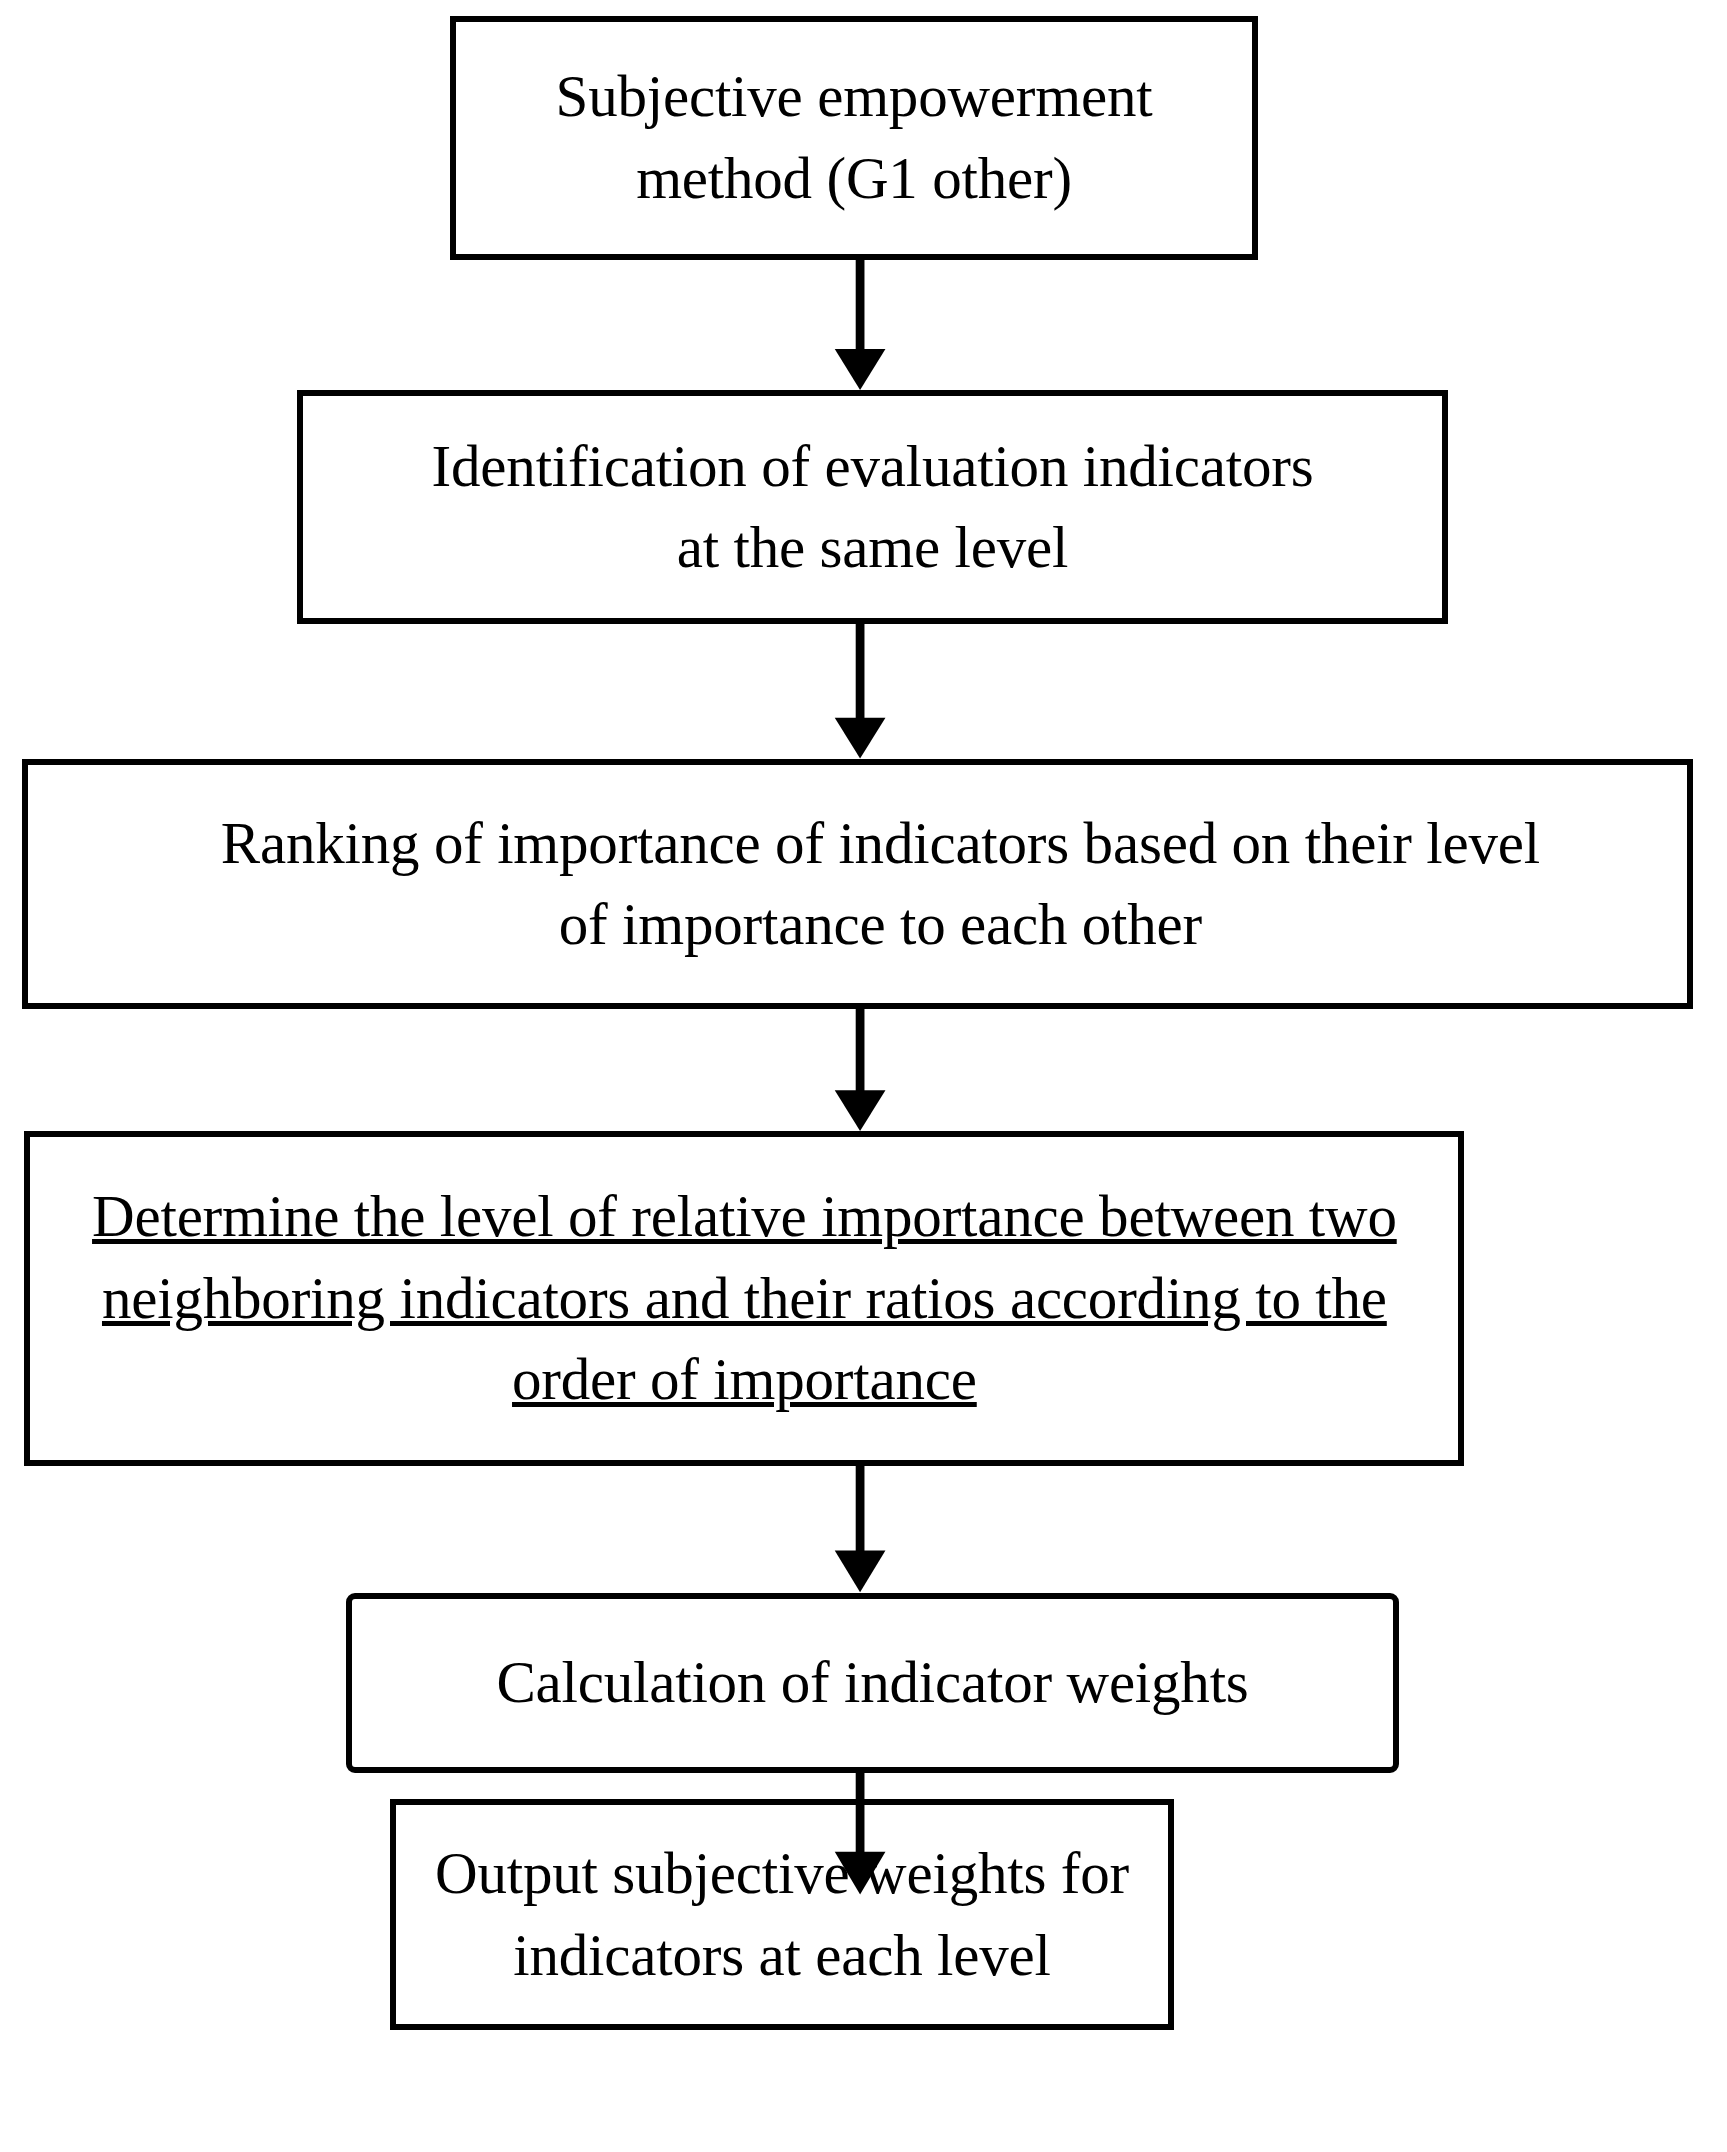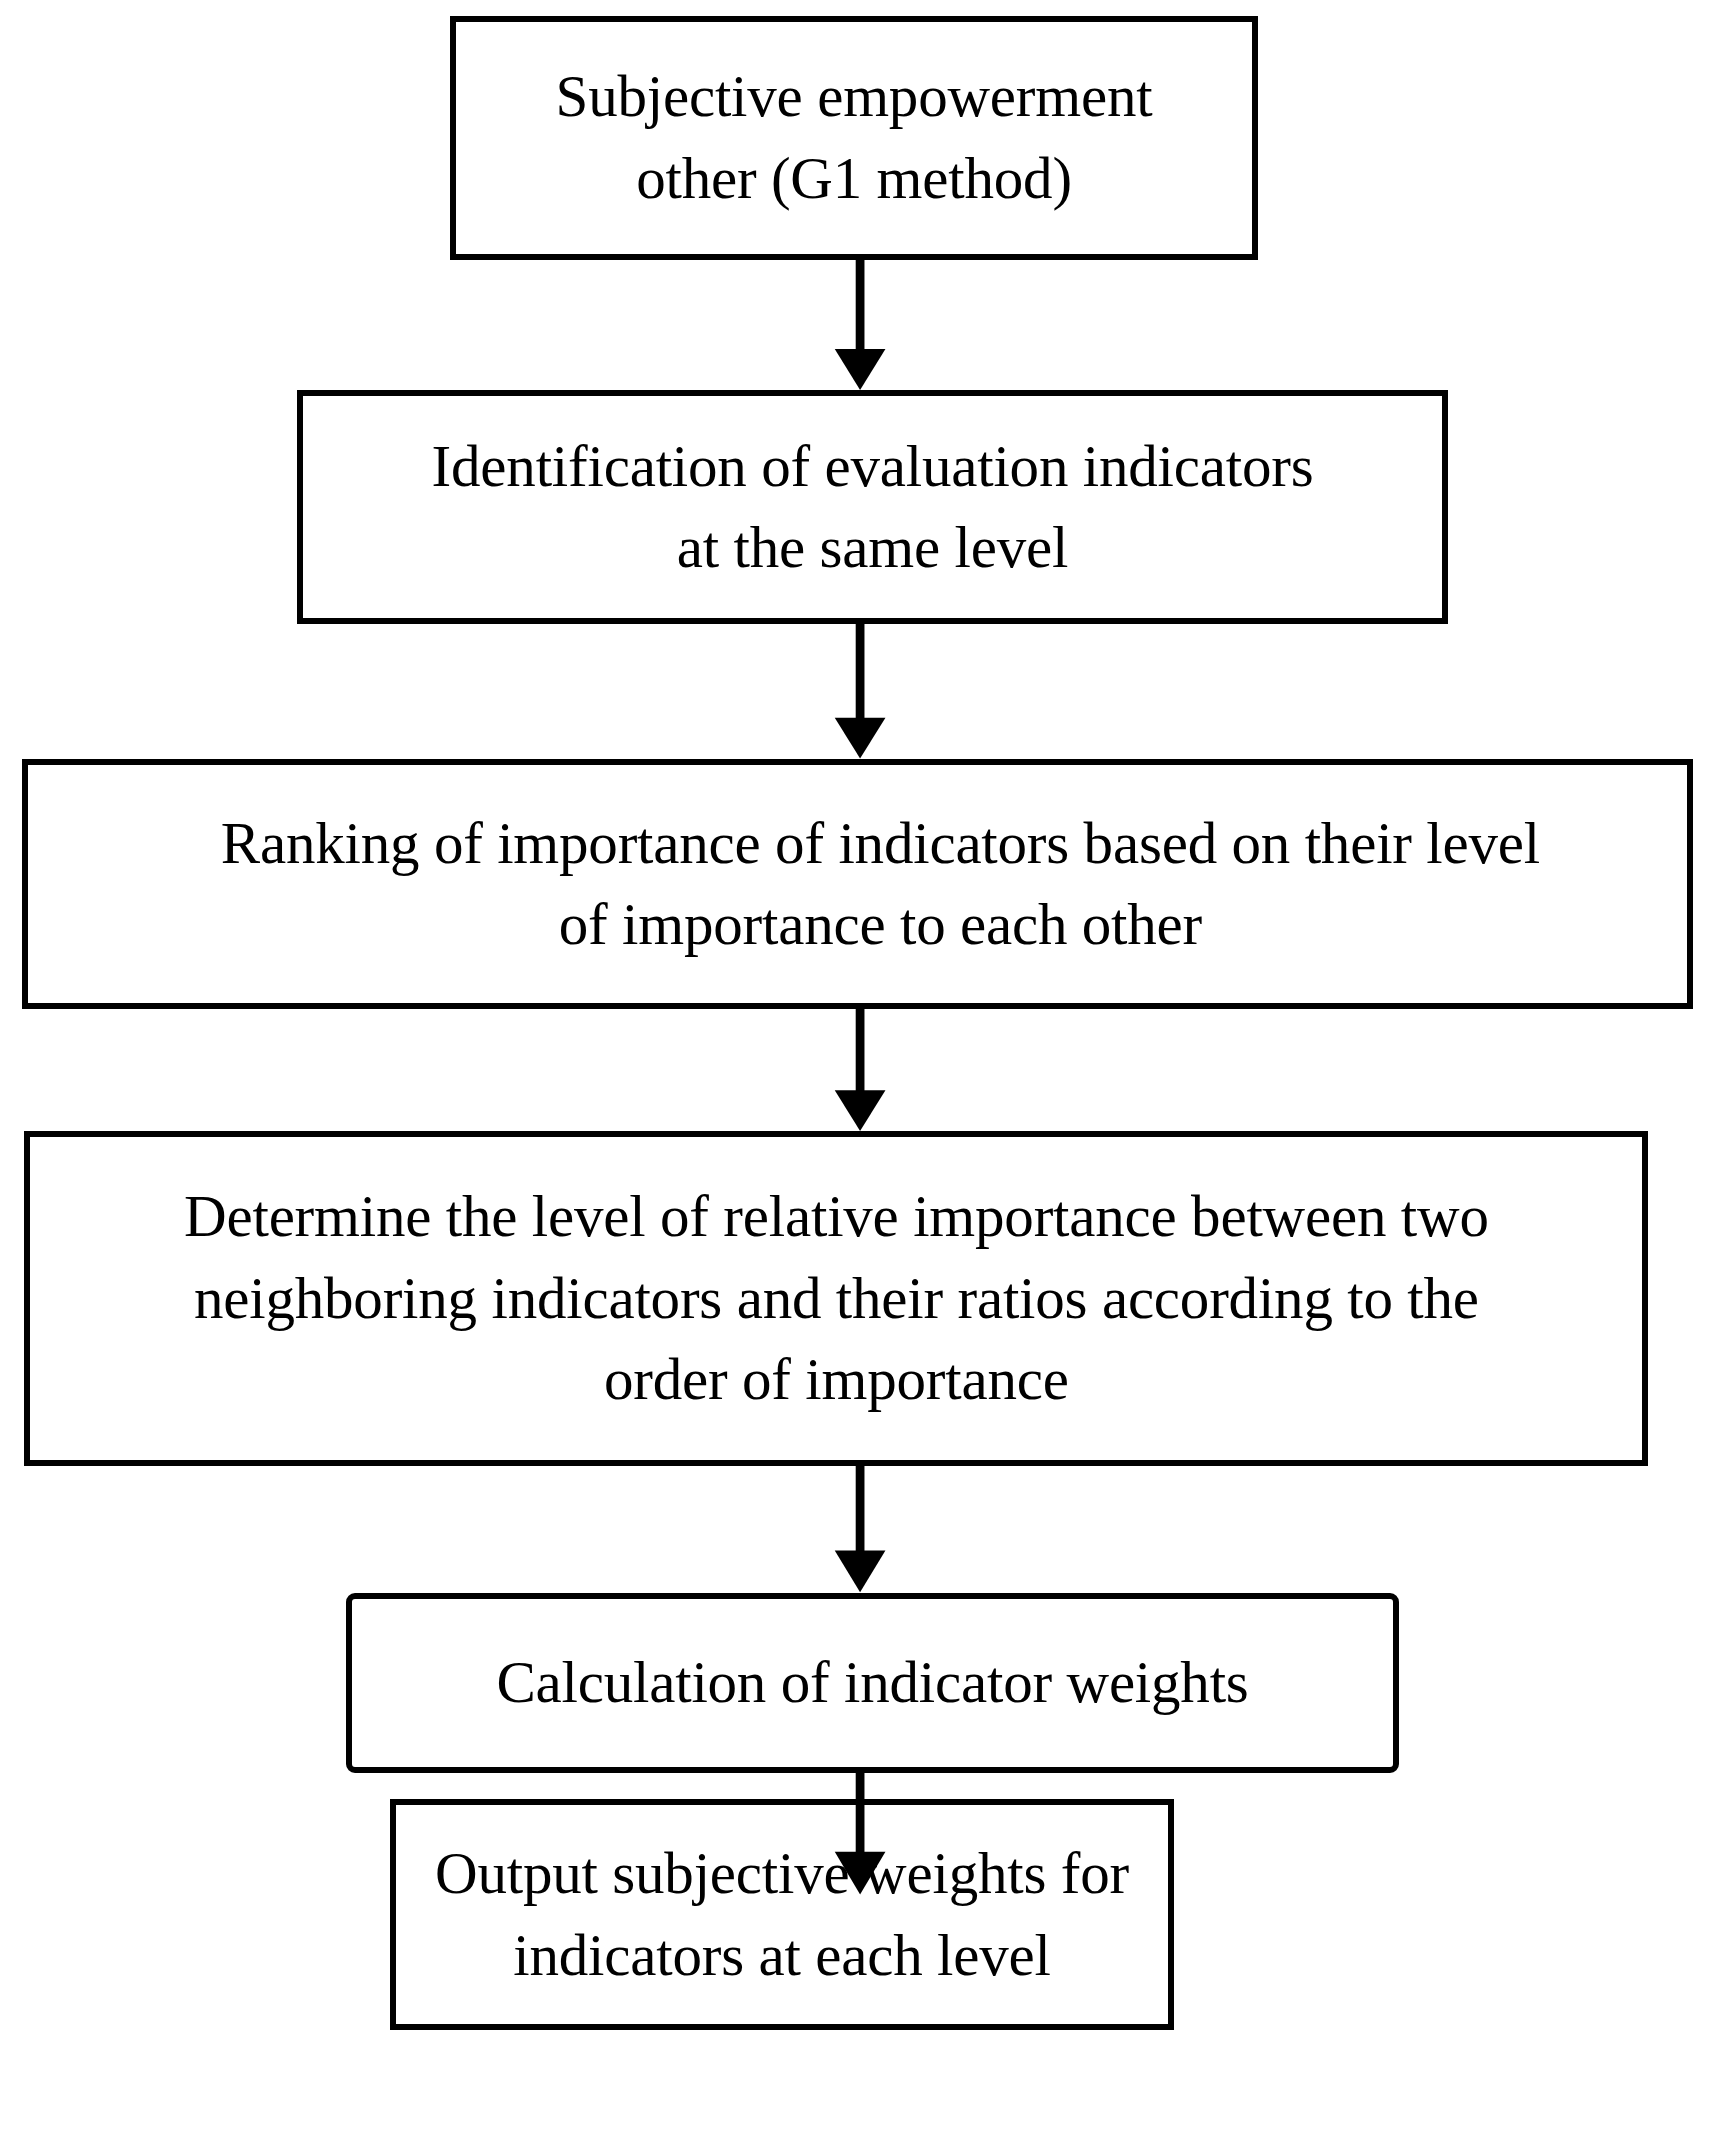--- a/index.html
+++ b/index.html
@@ -33,21 +33,21 @@
     line-height: 1.38;
     letter-spacing: -0.2px;
     padding: 0 17.6px;
     box-sizing: border-box;
     white-space: pre-line;
   }
   
   #node-1 { left: 450px;  top: 15.6px;   width: 808px;  height: 244px; }
   #node-2 { left: 297px;  top: 390px;  width: 1151px; height: 234px; }
   #node-3 { left: 22.4px;   top: 759px;  width: 1671px; height: 250px; padding-left: 45px; }
-  #node-4 { left: 24.4px;   top: 1131px; width: 1624px; height: 335px; }
+  #node-4 { left: 24.4px;   top: 1131px; width: 1440px; height: 335px; text-decoration: underline; }
   #node-5 { left: 346px;  top: 1593px; width: 1053px; height: 180px; border-radius: 9px; }
   #node-6 { left: 390px;  top: 1799px; width: 784px;  height: 231px; }
 
   
   .connector {
     position: absolute;
     left: 0;
     top: 0;
     overflow: visible;
   }
@@ -59,21 +59,21 @@
     fill: #000000;
   }
 </style>
 </head>
 <body>
 
 <div id="canvas">
 
   <div class="node" id="node-1">
     <span class="node-text">Subjective empowerment
-other (G1 method)</span>
+method (G1 other)</span>
   </div>
 
   <div class="node" id="node-2">
     <span class="node-text">Identification of evaluation indicators
 at the same level</span>
   </div>
 
   <div class="node" id="node-3">
     <span class="node-text">Ranking of importance of indicators based on their level
 of importance to each other</span>

